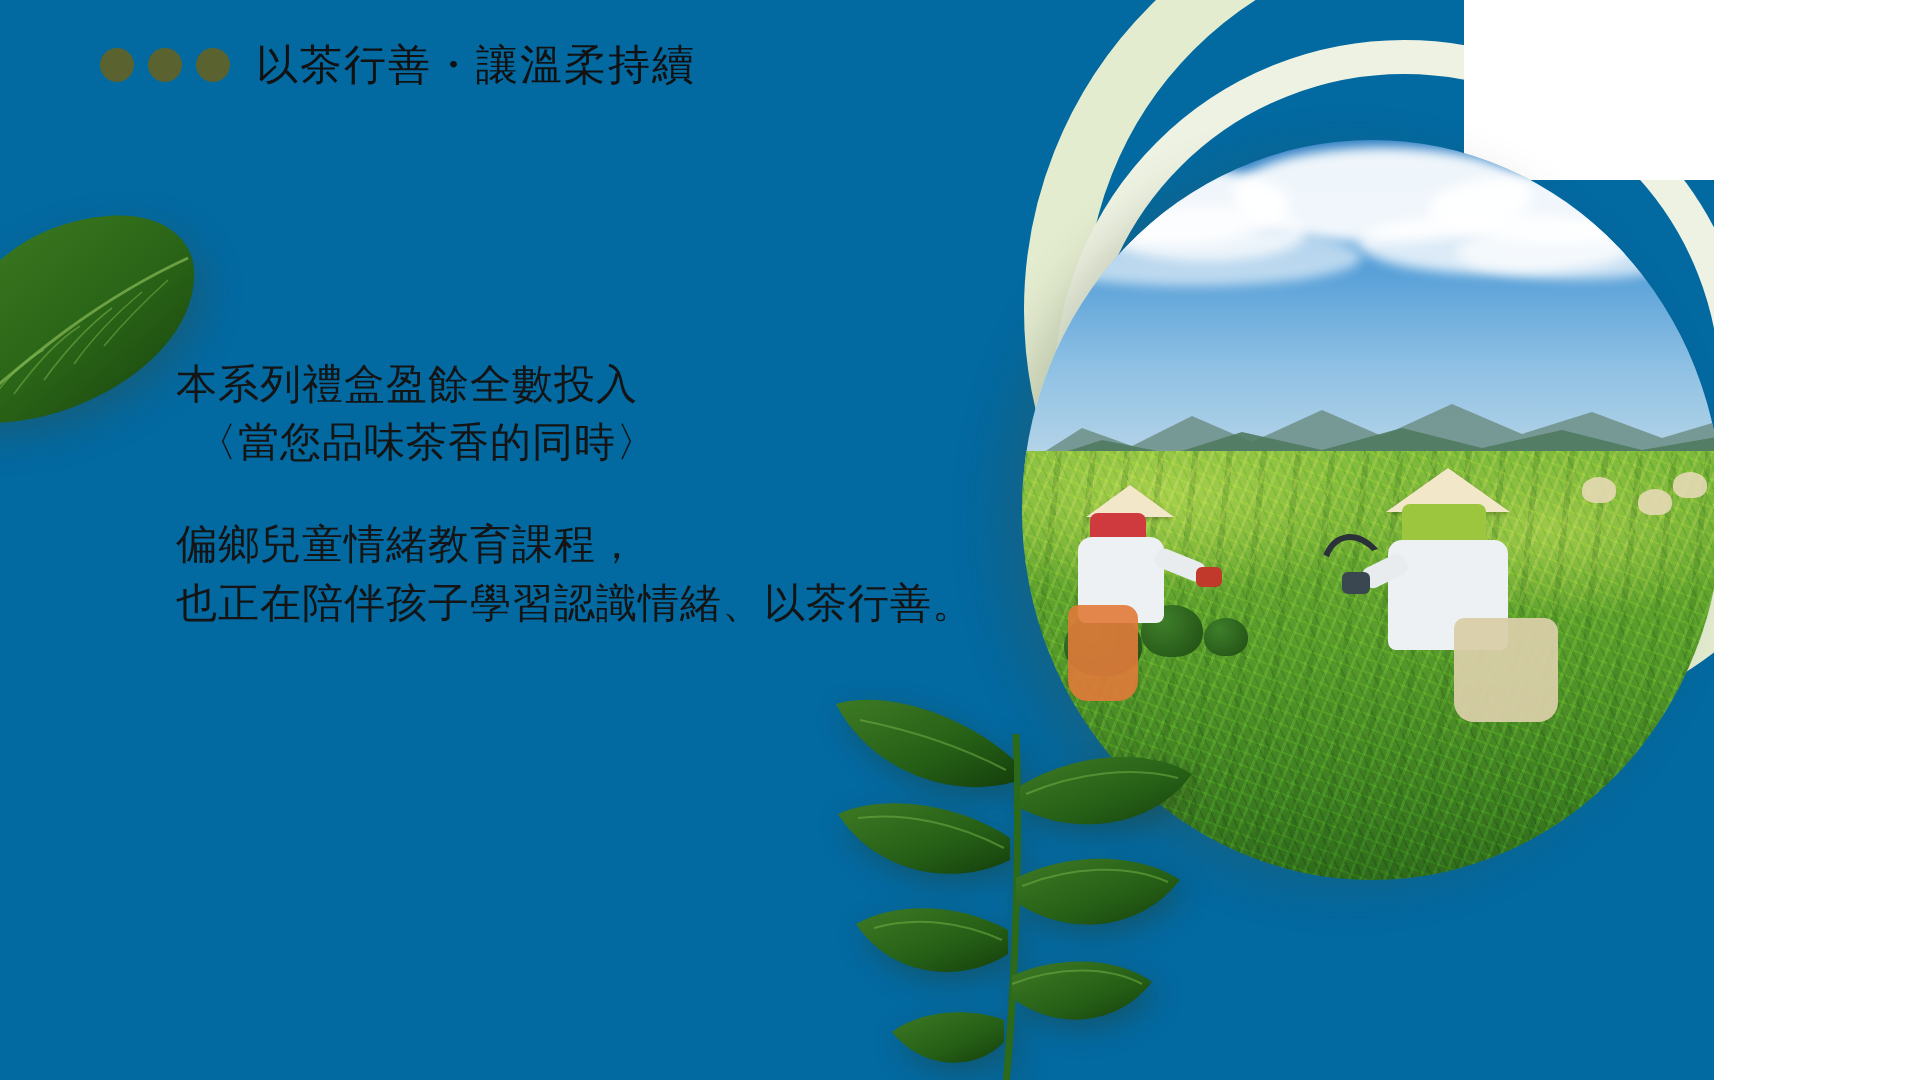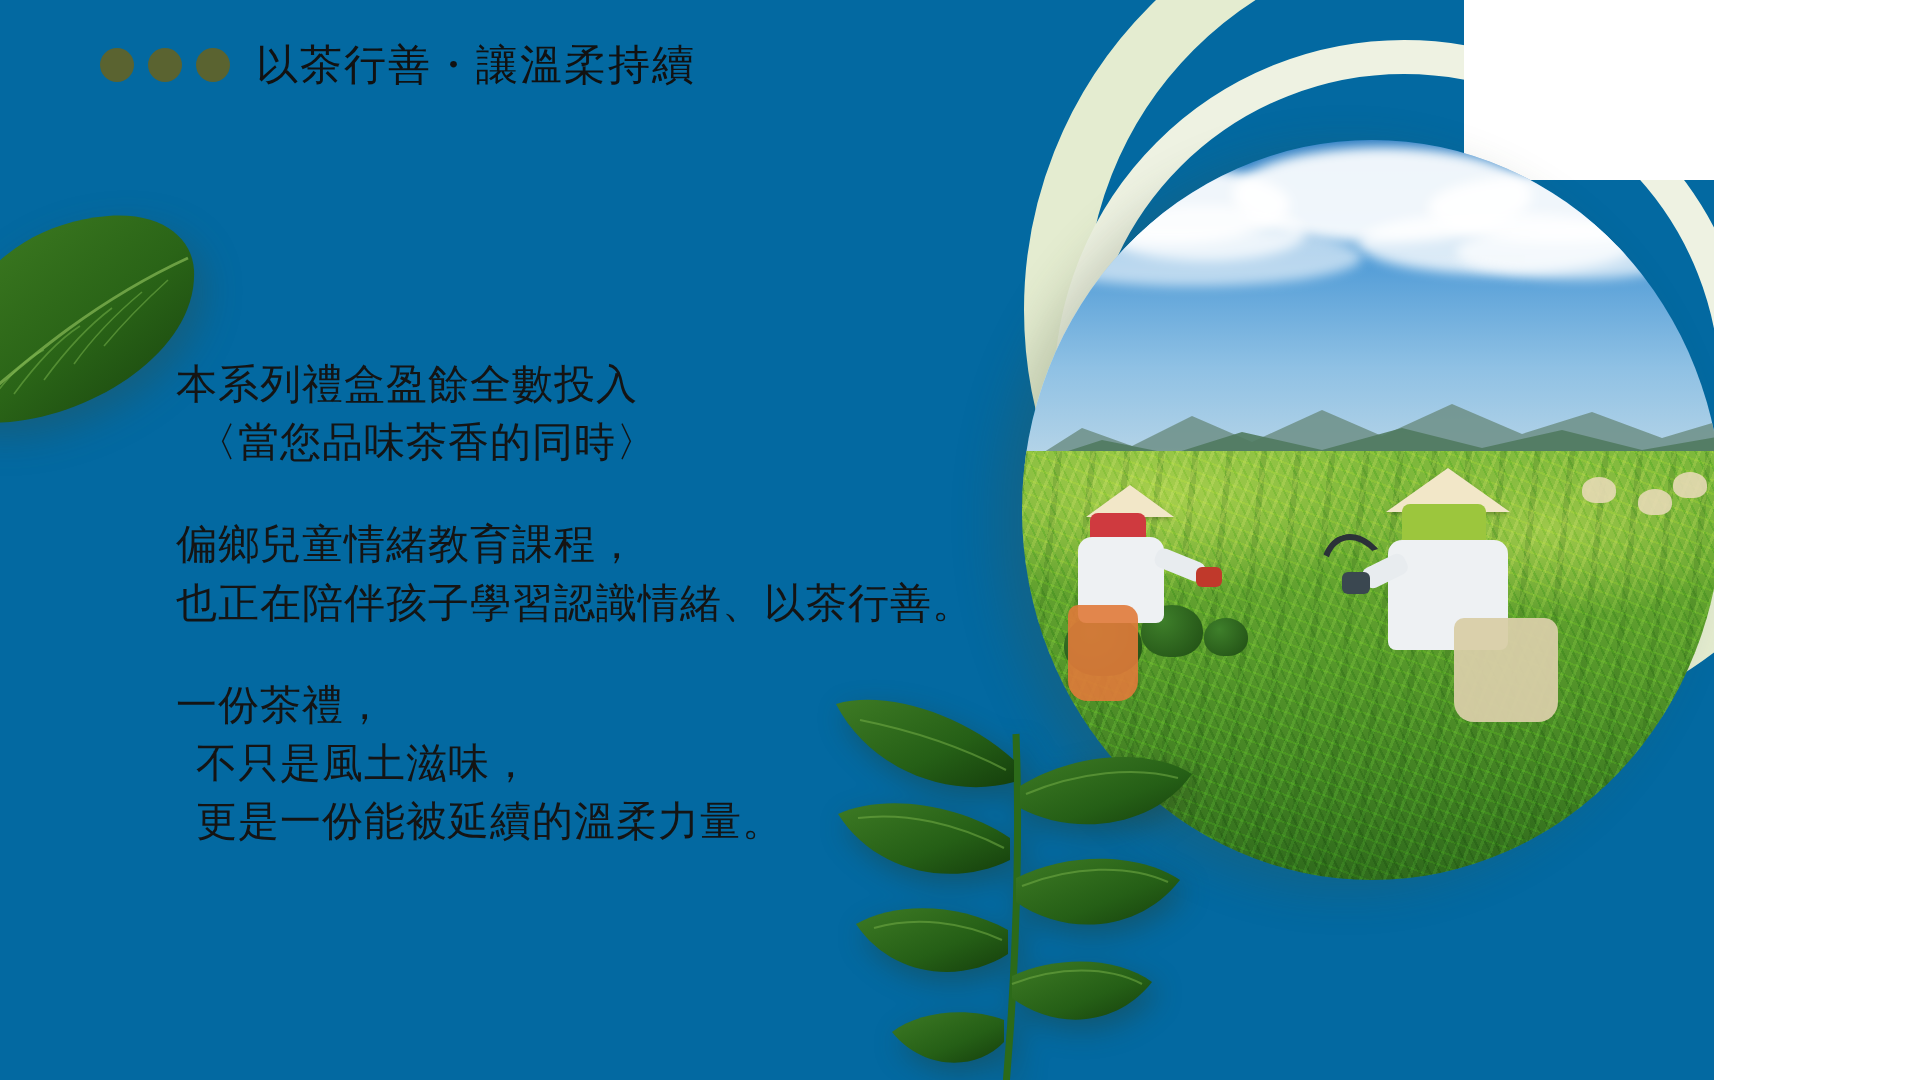--- a/index.html
+++ b/index.html
@@ -329,25 +329,20 @@
   </svg>
 
   <div class="copy">
     <div class="para">
       <span class="line">本系列禮盒盈餘全數投入</span>
       <span class="line indent">〈當您品味茶香的同時〉</span>
     </div>
     <div class="para">
       <span class="line">偏鄉兒童情緒教育課程，</span>
       <span class="line">也正在陪伴孩子學習認識情緒、以茶行善。</span>
-    </div>
-    <div class="para">
-      <span class="line">一份茶禮，</span>
-      <span class="line indent">不只是風土滋味，</span>
-      <span class="line indent">更是一份能被延續的溫柔力量。</span>
     </div>
   </div>
 
   <div class="photo-wrap">
     <div class="photo">
       <div class="sky">
         <div class="cloud c1"></div>
           <div class="cloud c2"></div>
           <div class="cloud c3"></div>
         <div class="cloud c4"></div>

